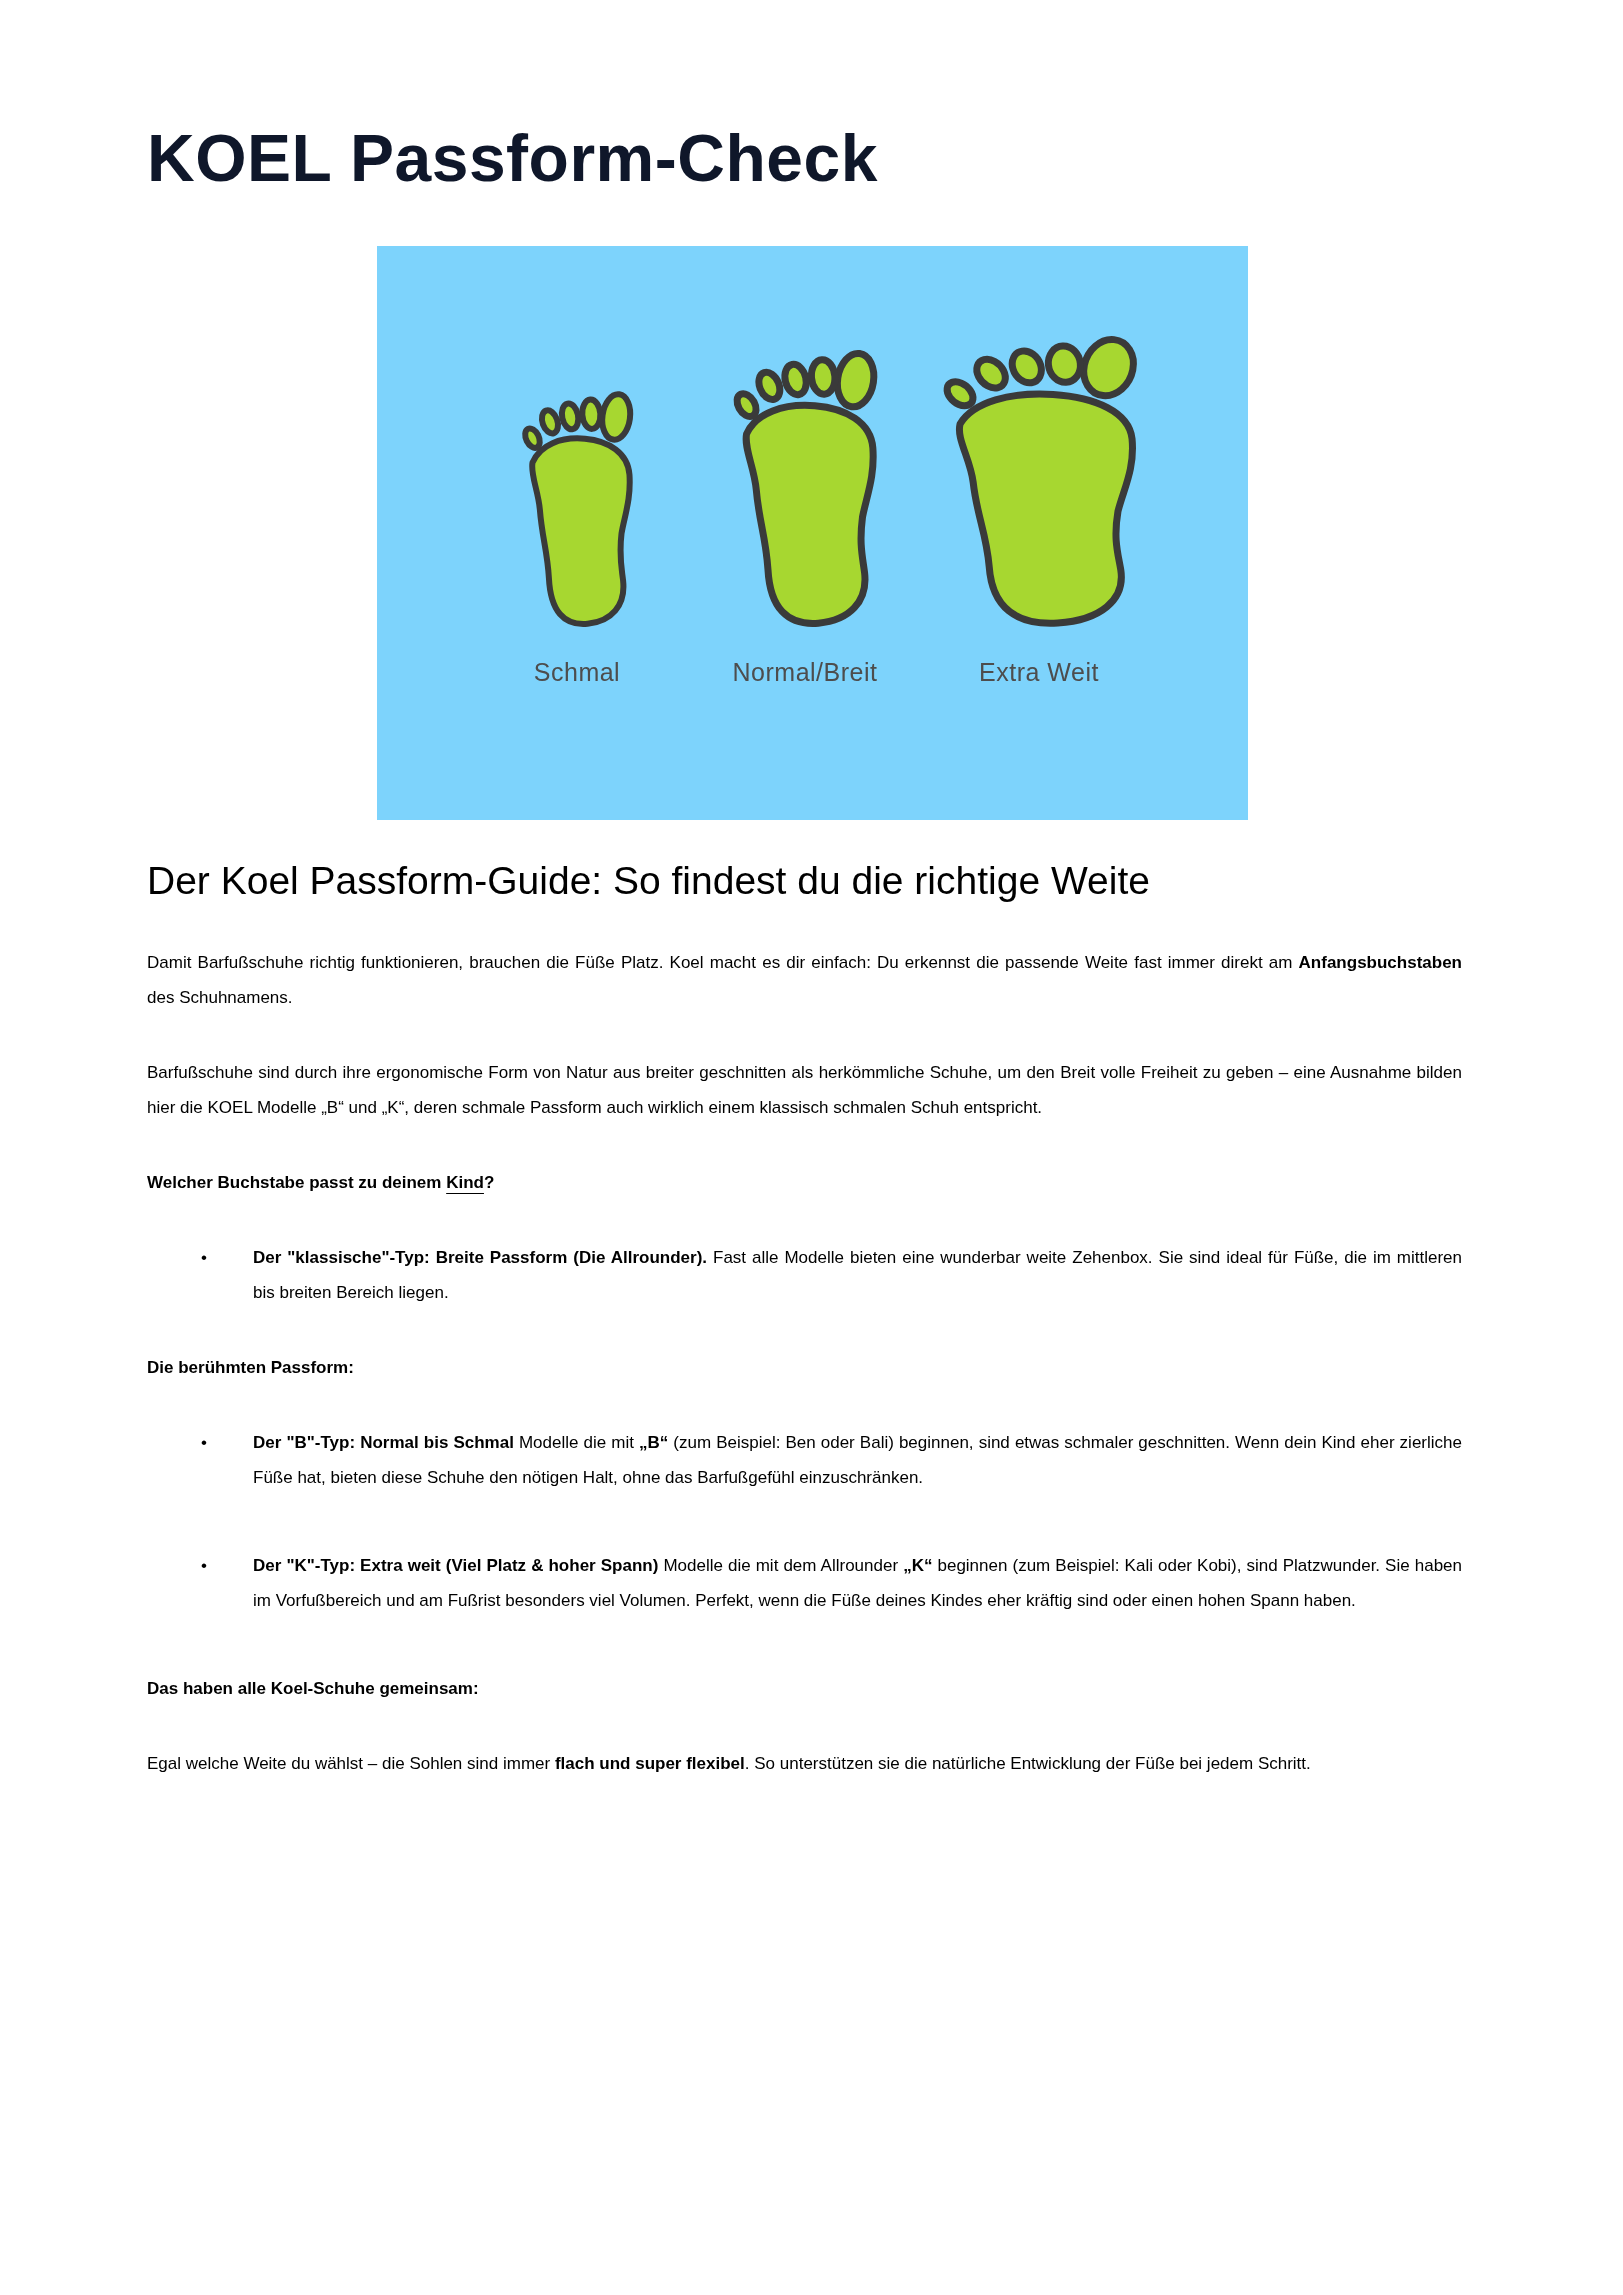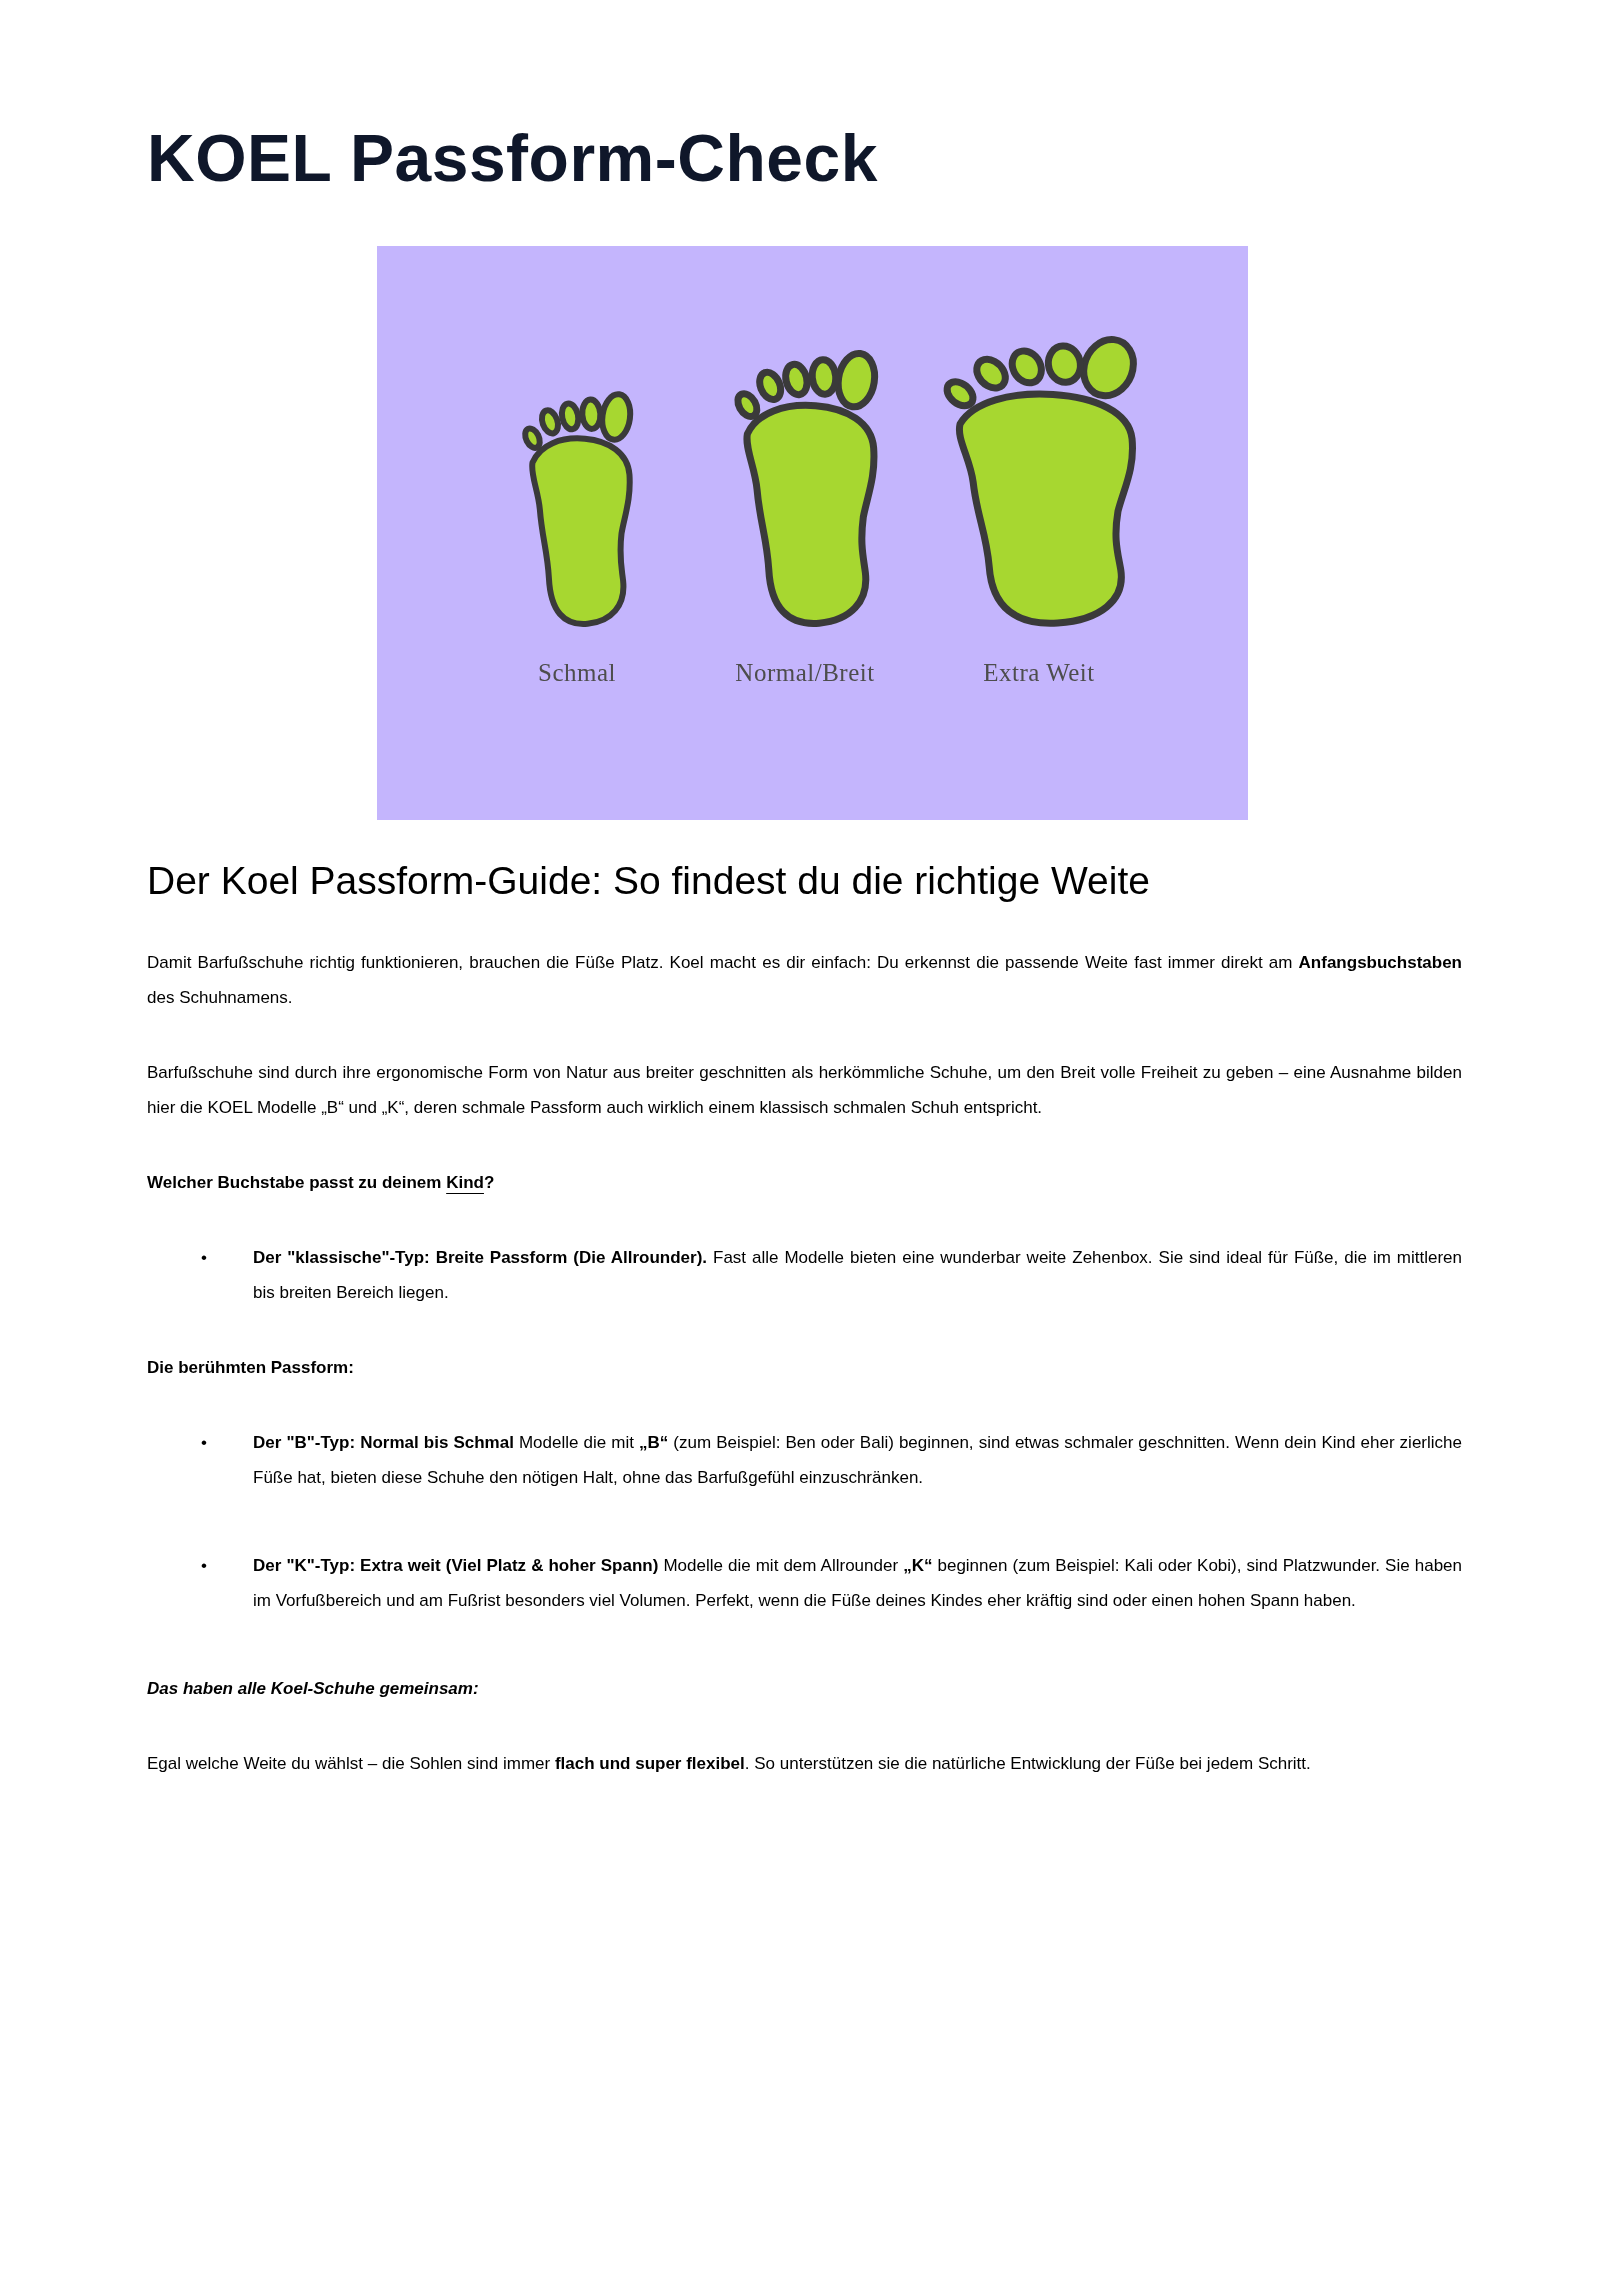--- a/index.html
+++ b/index.html
@@ -21,22 +21,21 @@
     line-height: 70px;
     font-weight: bold;
     color: #0f172a;
     letter-spacing: 0.5px;
   }
   figure.foot-figure {
     margin: 53px 0 0 230px;
     width: 871px;
     height: 574px;
     position: relative;
-    background: #c4b5fd;
-    font-family: Liberation Serif, serif;
+    background: #7dd3fc;
   }
   .foot-col {
     position: absolute;
     bottom: 133px;
     transform: translateX(-50%);
     display: flex;
     flex-direction: column;
     align-items: center;
   }
   .foot-col svg { overflow: visible; display: block; }
@@ -72,21 +71,21 @@
     position: relative;
     text-align: justify;
   }
   li::before {
     content: "\2022";
     position: absolute;
     left: -52px;
     top: 0;
   }
   li + li { margin-top: 53px; }
-  h3.spaced { margin-top: 53px; font-style: italic; }
+  h3.spaced { margin-top: 53px; }
   b { font-weight: bold; }
   .ul-line { text-decoration: underline; text-underline-offset: 4.6px; }
 </style>
 </head>
 <body>
 
 <main>
 
   <h1>KOEL Passform-Check</h1>
 

